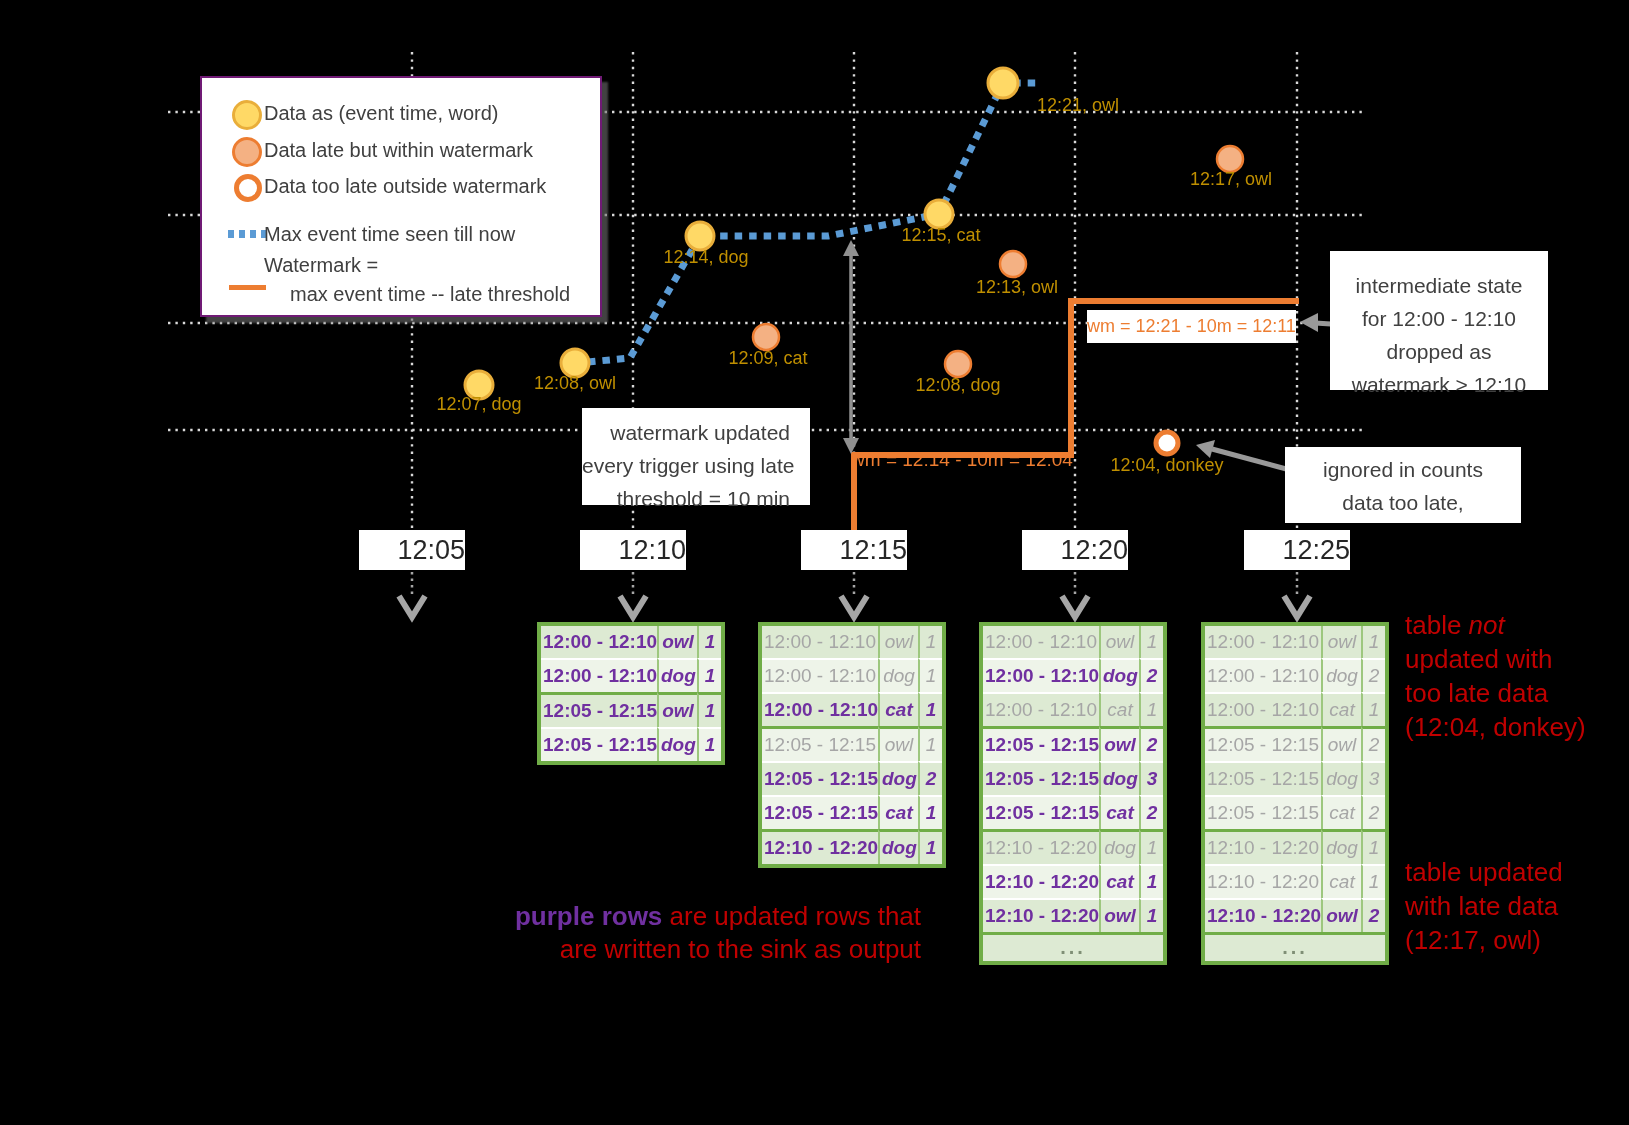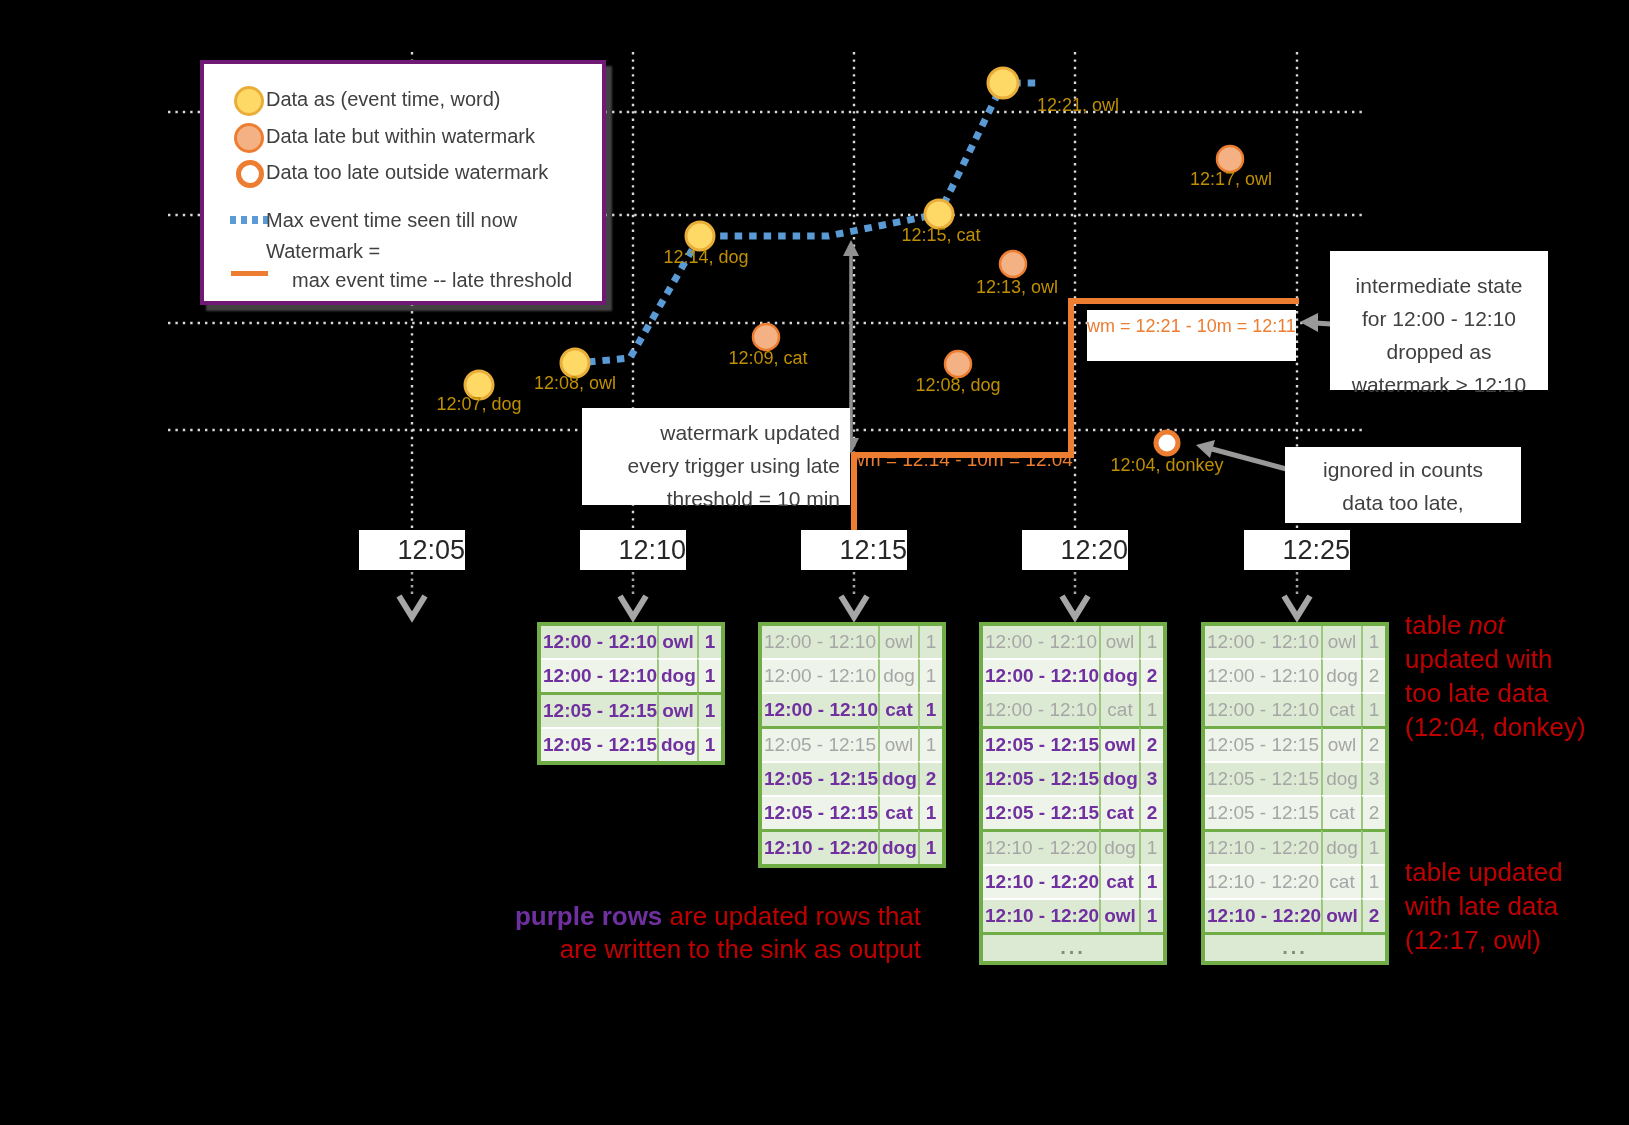--- a/index.html
+++ b/index.html
@@ -5,55 +5,55 @@
   html,body{margin:0;padding:0;background:#000;}
   body{width:1629px;height:1125px;position:relative;overflow:hidden;
        font-family:"Liberation Sans", sans-serif;}
   #stage{position:absolute;inset:0;width:1629px;height:1125px;}
   svg.layer{position:absolute;left:0;top:0;z-index:1;}
   
   .pt-label{position:absolute;transform:translateX(-50%);color:#BF8F00;
     font-size:18px;white-space:nowrap;z-index:3;}
   
   .wm-label{position:absolute;color:#ED7D31;font-size:19px;white-space:nowrap;z-index:3;}
-  .wm-box{position:absolute;left:1087px;top:310px;width:209px;height:51px;background:#fff;
+  .wm-box{position:absolute;left:1087px;top:310px;width:209px;height:33px;background:#fff;
     z-index:4;text-align:center;line-height:33px;font-size:18px;color:#ED7D31;white-space:nowrap;}
 
   
-  .legend{position:absolute;left:200px;top:60px;width:398px;height:237px;background:#fff;
-    border:4px solid #701a75;box-shadow:6px 6px 2px rgba(110,110,110,.6);z-index:5;}
+  .legend{position:absolute;left:200px;top:76px;width:398px;height:237px;background:#fff;
+    border:2px solid #701a75;box-shadow:6px 6px 2px rgba(110,110,110,.6);z-index:5;}
   .legend .txt{position:absolute;color:#404040;font-size:20px;white-space:nowrap;}
   .sw-circle{position:absolute;width:24px;height:24px;border-radius:50%;}
   .sw-yellow{background:#FFD966;border:3px solid #E9AE3A;}
   .sw-salmon{background:#F4B183;border:3px solid #ED7D31;}
   .sw-open{width:18px;height:18px;background:#fff;border:5px solid #ED7D31;}
   .sw-bluedot{position:absolute;width:42px;height:8px;
     background:repeating-linear-gradient(90deg,#5B9BD5 0 6px,transparent 6px 11px);}
   .sw-orange{position:absolute;width:37px;height:5px;background:#ED7D31;}
 
   
   .note{position:absolute;background:#fff;color:#404040;z-index:4;font-size:21px;line-height:33px;}
   .note div{white-space:nowrap;}
-  .note-trigger{left:582px;top:408px;width:268px;height:97px;text-align:right;
-    padding-top:8px;box-sizing:border-box;padding-right:10px;}
+  .note-trigger{left:582px;top:408px;width:228px;height:97px;text-align:right;
+    padding-top:8px;box-sizing:border-box;padding-right:20px;}
   .note-intermediate{left:1330px;top:251px;width:218px;height:139px;text-align:center;
     padding-top:18px;box-sizing:border-box;}
   .note-toolate{left:1285px;top:447px;width:236px;height:76px;text-align:center;
     padding-top:6px;box-sizing:border-box;}
 
   
   .time-box{position:absolute;top:530px;width:106px;height:40px;background:#fff;z-index:4;
     text-align:right;line-height:40px;font-size:27px;color:#262626;}
 
   
   .wtable{position:absolute;top:622px;border:4px solid #70AD47;background:#fff;
     display:flex;flex-direction:column;z-index:3;}
   .trow{display:grid;grid-template-columns:116px 40px 24px;}
   .cell{padding:5px 2px;text-align:center;font-size:19px;white-space:nowrap;}
-  .cell + .cell{border-left:2px solid #9DC77E;}
+  .cell + .cell{border-left:2px solid #9DC77E;font-style:italic;}
   .same-group > .cell{border-top:2px solid #fff;}
   .new-group > .cell{border-top:3px solid #70AD47;}
   .shade-a > .cell{background:#DDEAD3;}
   .shade-b > .cell{background:#EEF4E9;}
   .upd > .cell{color:#7030A0;font-weight:bold;}
   .stale > .cell{color:#A6A6A6;}
   .ellipsis-row{display:block;border-top:3px solid #70AD47;background:#DDEAD3;
     color:#7F8F75;text-align:center;font-weight:bold;font-size:20px;line-height:20px;
     letter-spacing:3px;padding:2px 0 4px 0;}
 

